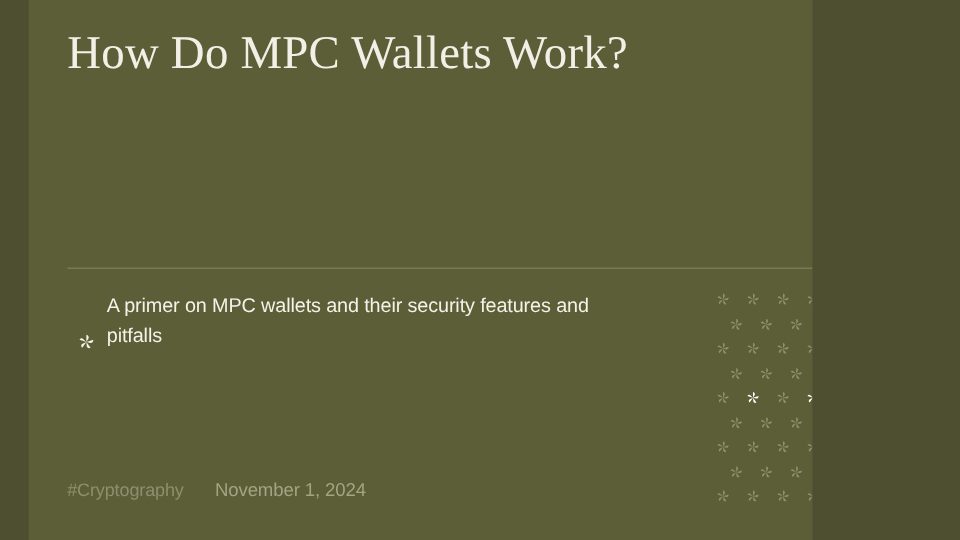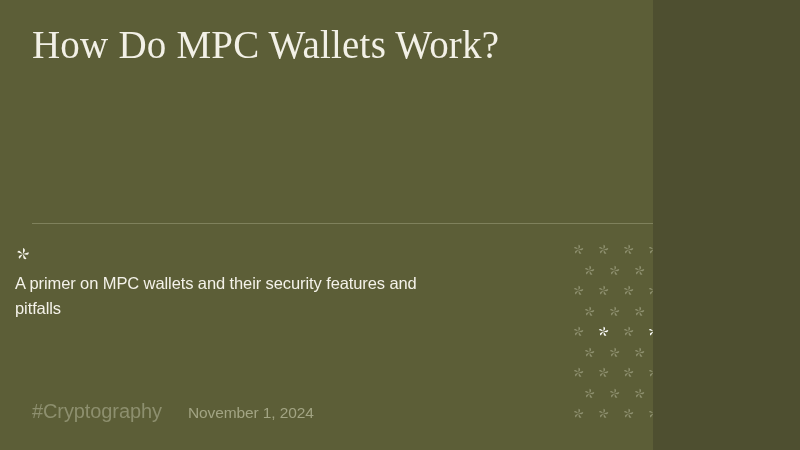--- a/index.html
+++ b/index.html
@@ -10,20 +10,21 @@
   body {
     font-family: "Liberation Sans", sans-serif;
   }
   #slide {
     position: relative;
     width: 653px;
     height: 450px;
     background: #5c5e37;
     overflow: hidden;
     box-sizing: border-box;
+    margin-left: 24px;
   }
 
   
   #title {
     position: absolute;
     left: 32px;
     top: 22px;
     width: 700px;
     font-family: "Liberation Serif", "DejaVu Serif", serif;
     font-size: 39px;
@@ -41,27 +42,26 @@
     top: 223px;
     width: 736px;
     height: 1px;
     background: #8b8d6a;
     opacity: 0.75;
   }
 
   
   #subtitle-row {
     position: absolute;
-    left: 15px;
+    left: 40px;
     top: 243px;
     width: 500px;
     display: flex;
-    align-items: flex-start;
+    align-items: flex-end;
     gap: 9px;
-    flex-direction: column;
   }
   .bullet-icon {
     flex: 0 0 auto;
     width: 16px;
     height: 16px;
     margin-top: 3px;
     display: block;
   }
   #subtitle-text {
     font-size: 16.5px;
@@ -75,21 +75,21 @@
   
   #footer {
     position: absolute;
     left: 32px;
     top: 400px;
     display: flex;
     align-items: baseline;
     gap: 26px;
   }
   #footer-tag {
-    font-size: 20px;
+    font-size: 15px;
     letter-spacing: -0.1px;
     color: #8d8f6e;
   }
   #footer-date {
     font-size: 15.5px;
     letter-spacing: -0.1px;
     color: #a2a483;
   }
 
   

